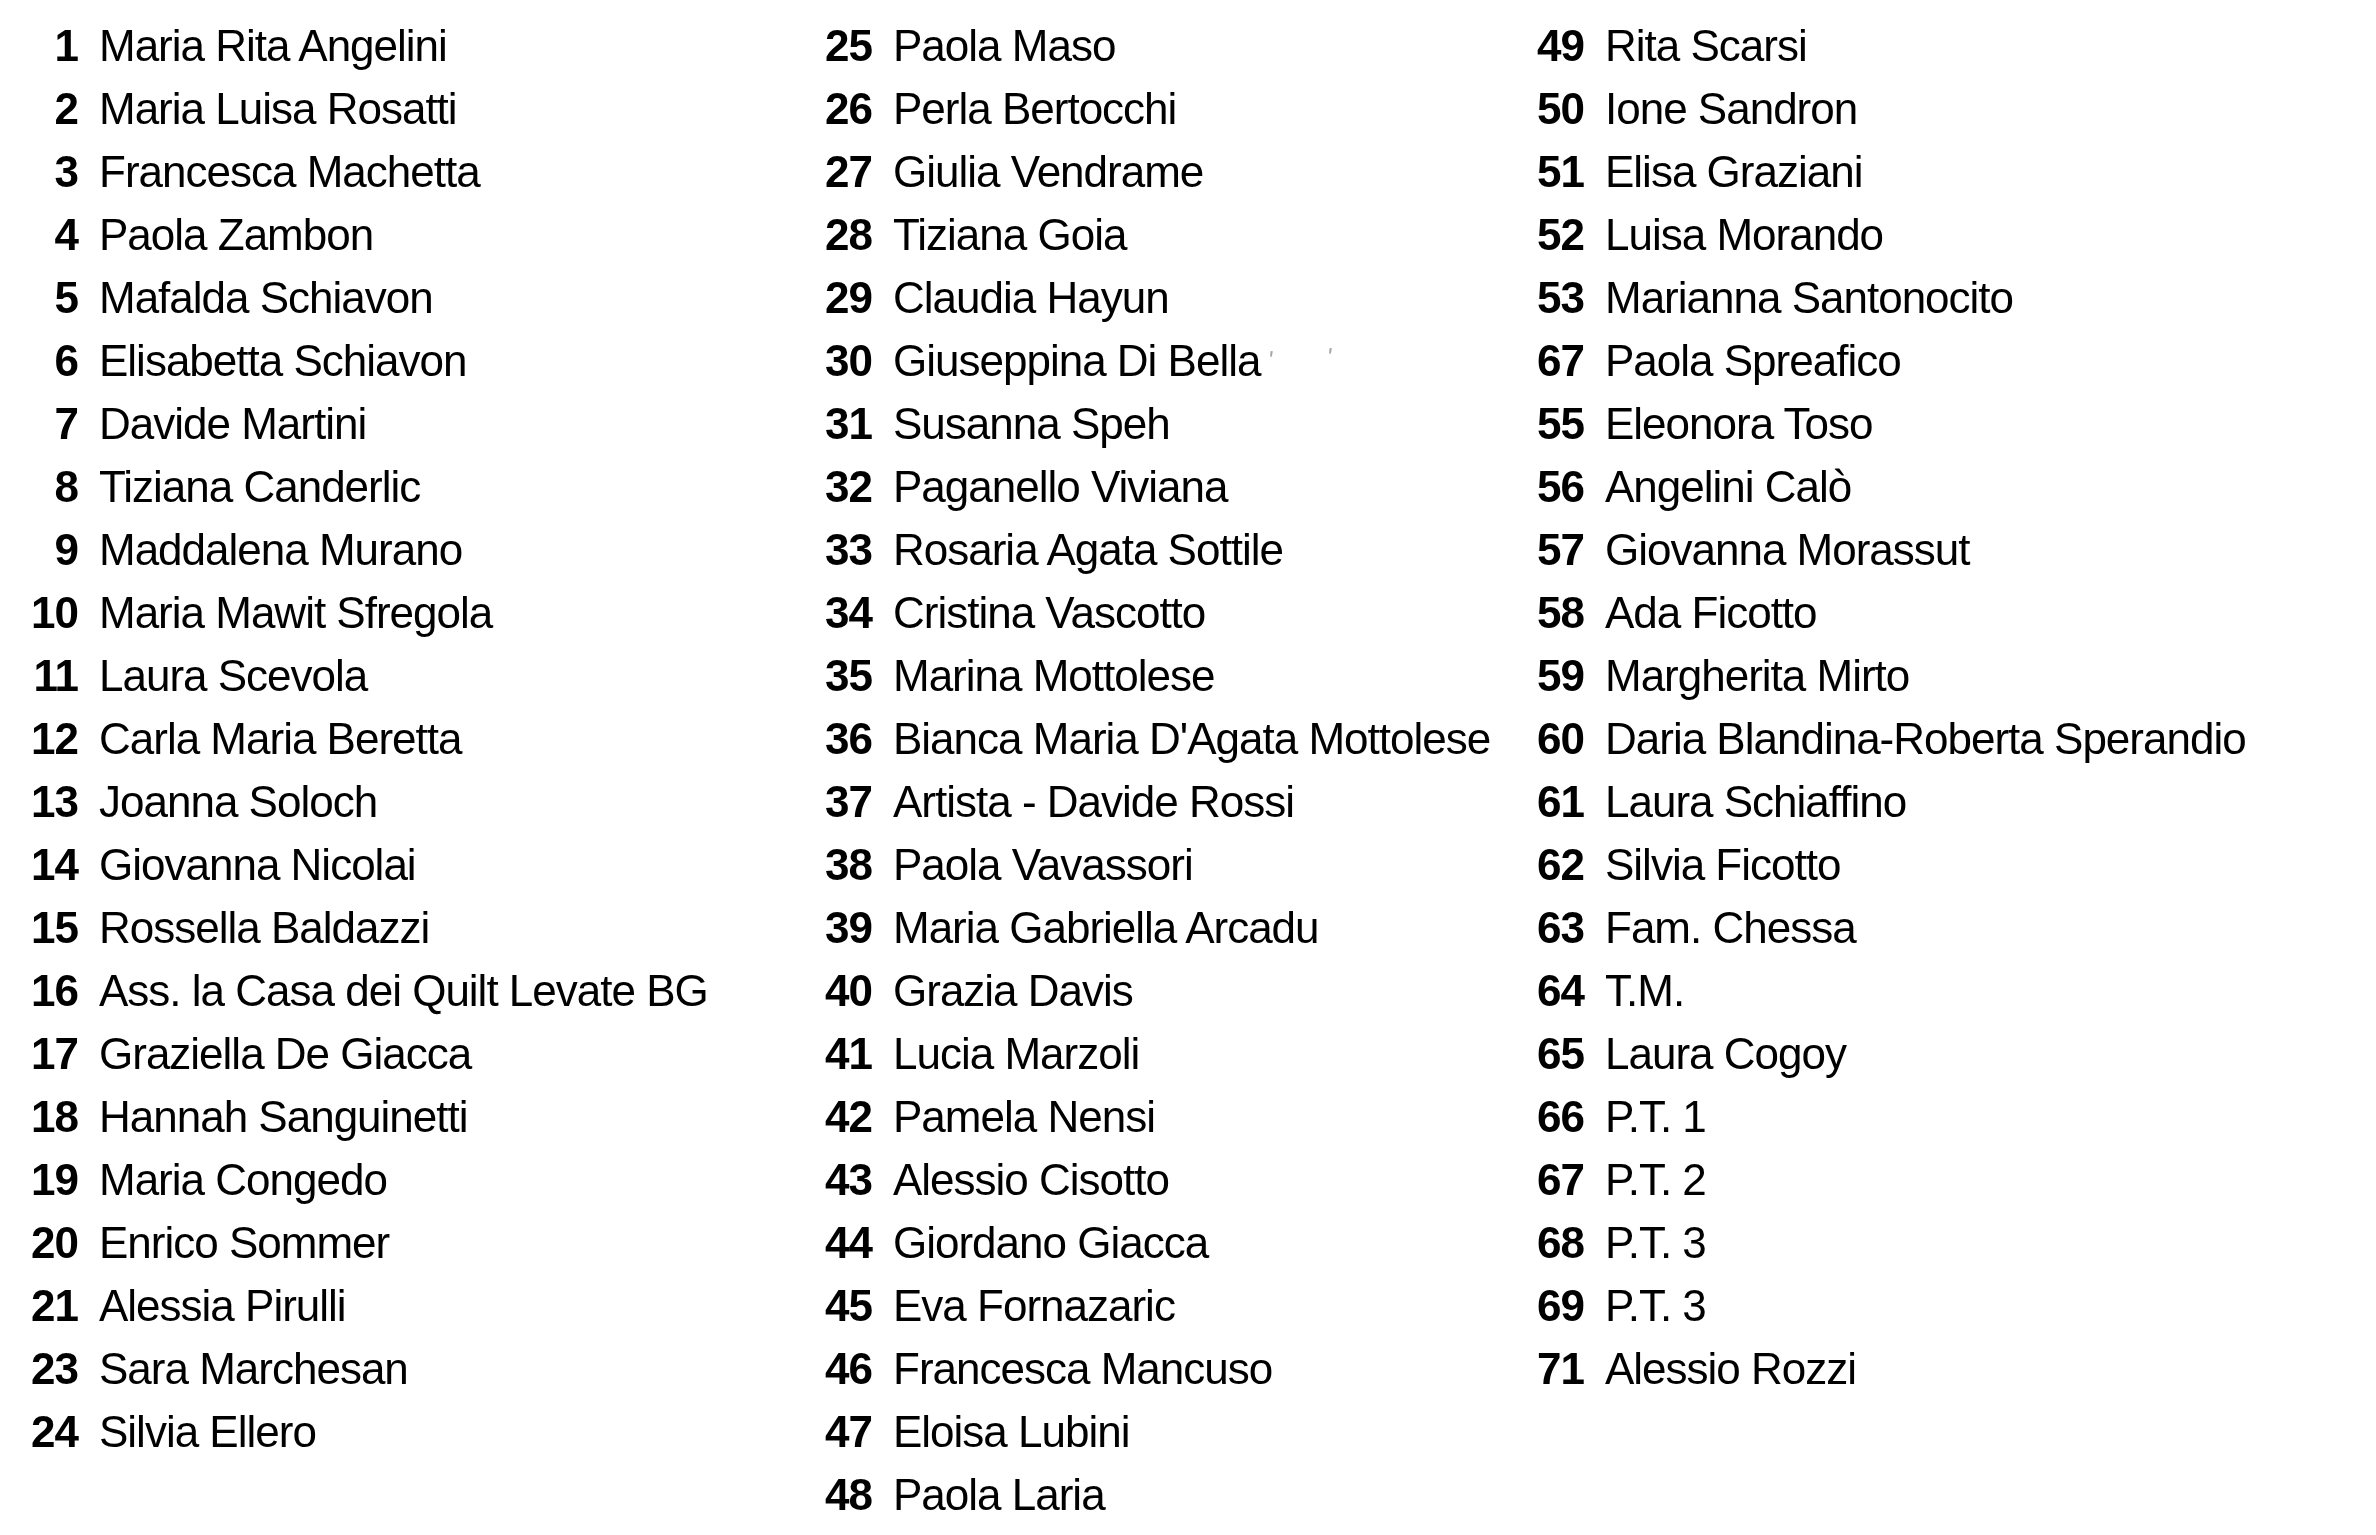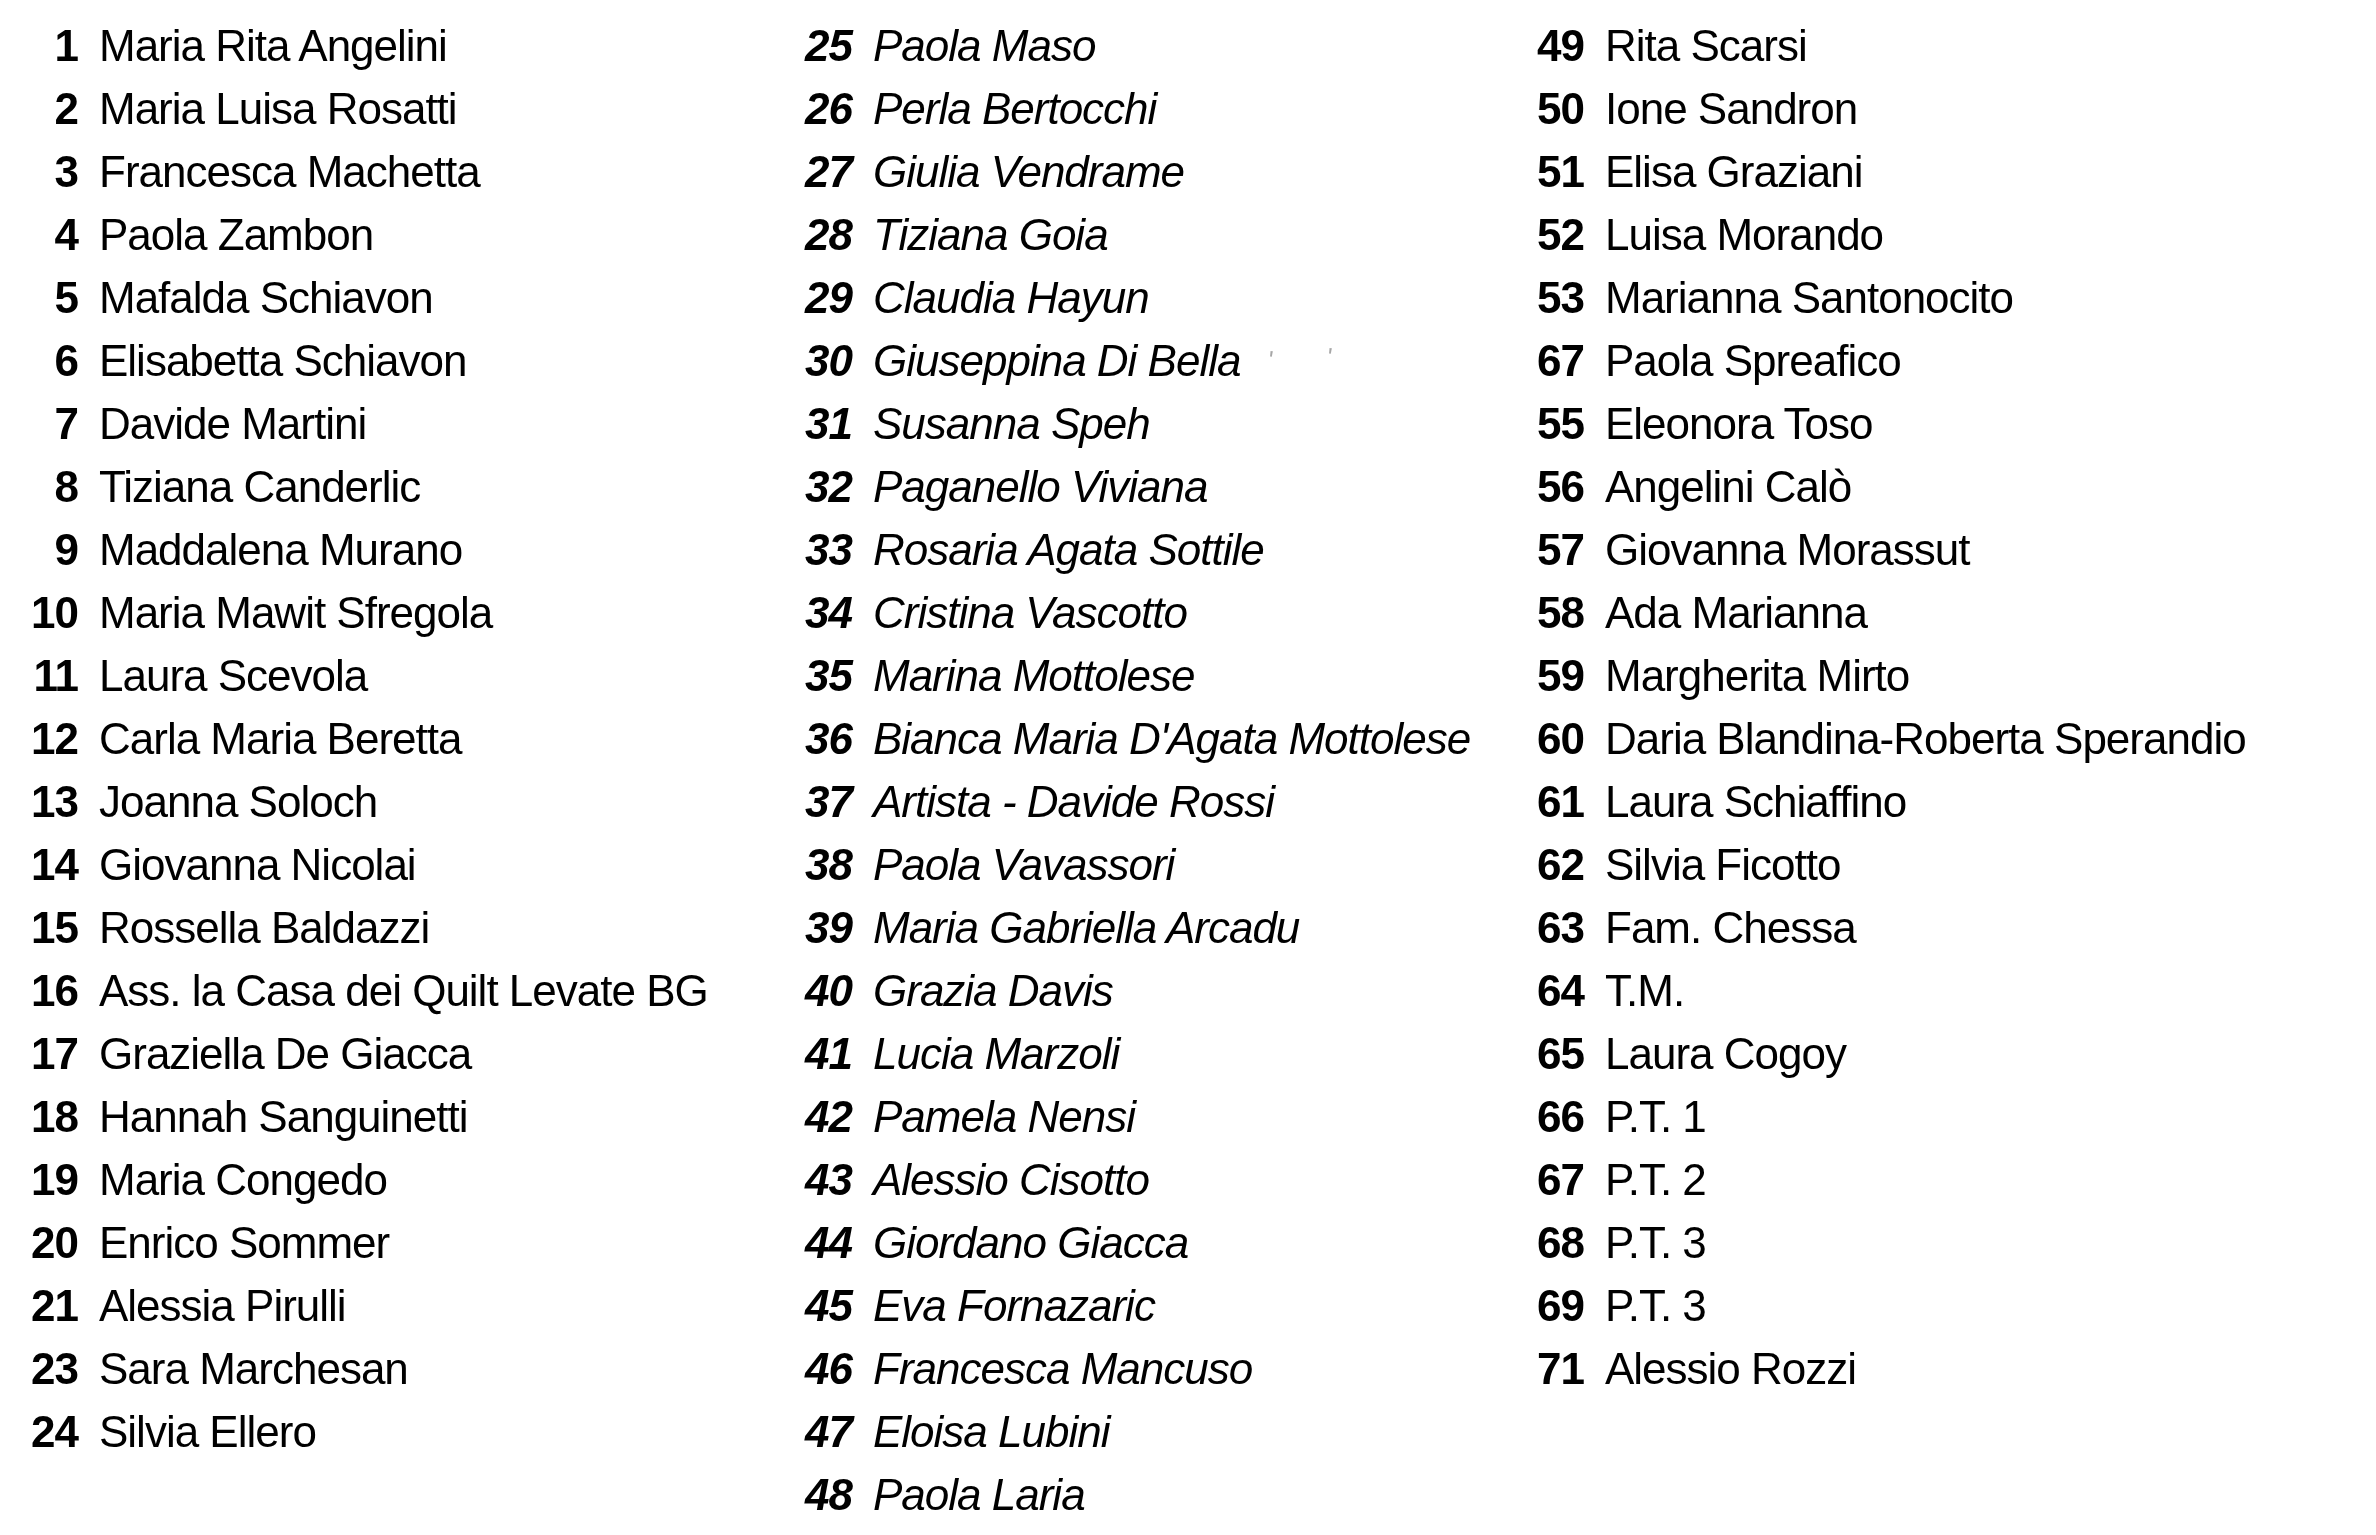--- a/index.html
+++ b/index.html
@@ -18,21 +18,21 @@
     position: relative;
     width: 2376px;
     height: 1536px;
     background: #ffffff;
   }
   .col {
     position: absolute;
     top: 14px;
   }
   .col-1 { left: 30px;   width: 762px; }
-  .col-2 { left: 804px;  width: 829px; font-style: italic; }
+  .col-2 { left: 824px;  width: 829px; }
   .col-3 { left: 1536px; width: 757px; }
   .row {
     display: flex;
     height: 63px;
     line-height: 63px;
     font-size: 44px;
     letter-spacing: -1px;
     white-space: nowrap;
   }
   .num {
@@ -285,21 +285,21 @@
       <div class="row">
         <span class="num">56</span>
         <span class="name">Angelini Calò</span>
       </div>
       <div class="row">
         <span class="num">57</span>
         <span class="name">Giovanna Morassut</span>
       </div>
       <div class="row">
         <span class="num">58</span>
-        <span class="name">Ada Marianna</span>
+        <span class="name">Ada Ficotto</span>
       </div>
       <div class="row">
         <span class="num">59</span>
         <span class="name">Margherita Mirto</span>
       </div>
       <div class="row">
         <span class="num">60</span>
         <span class="name">Daria Blandina-Roberta Sperandio</span>
       </div>
       <div class="row">

